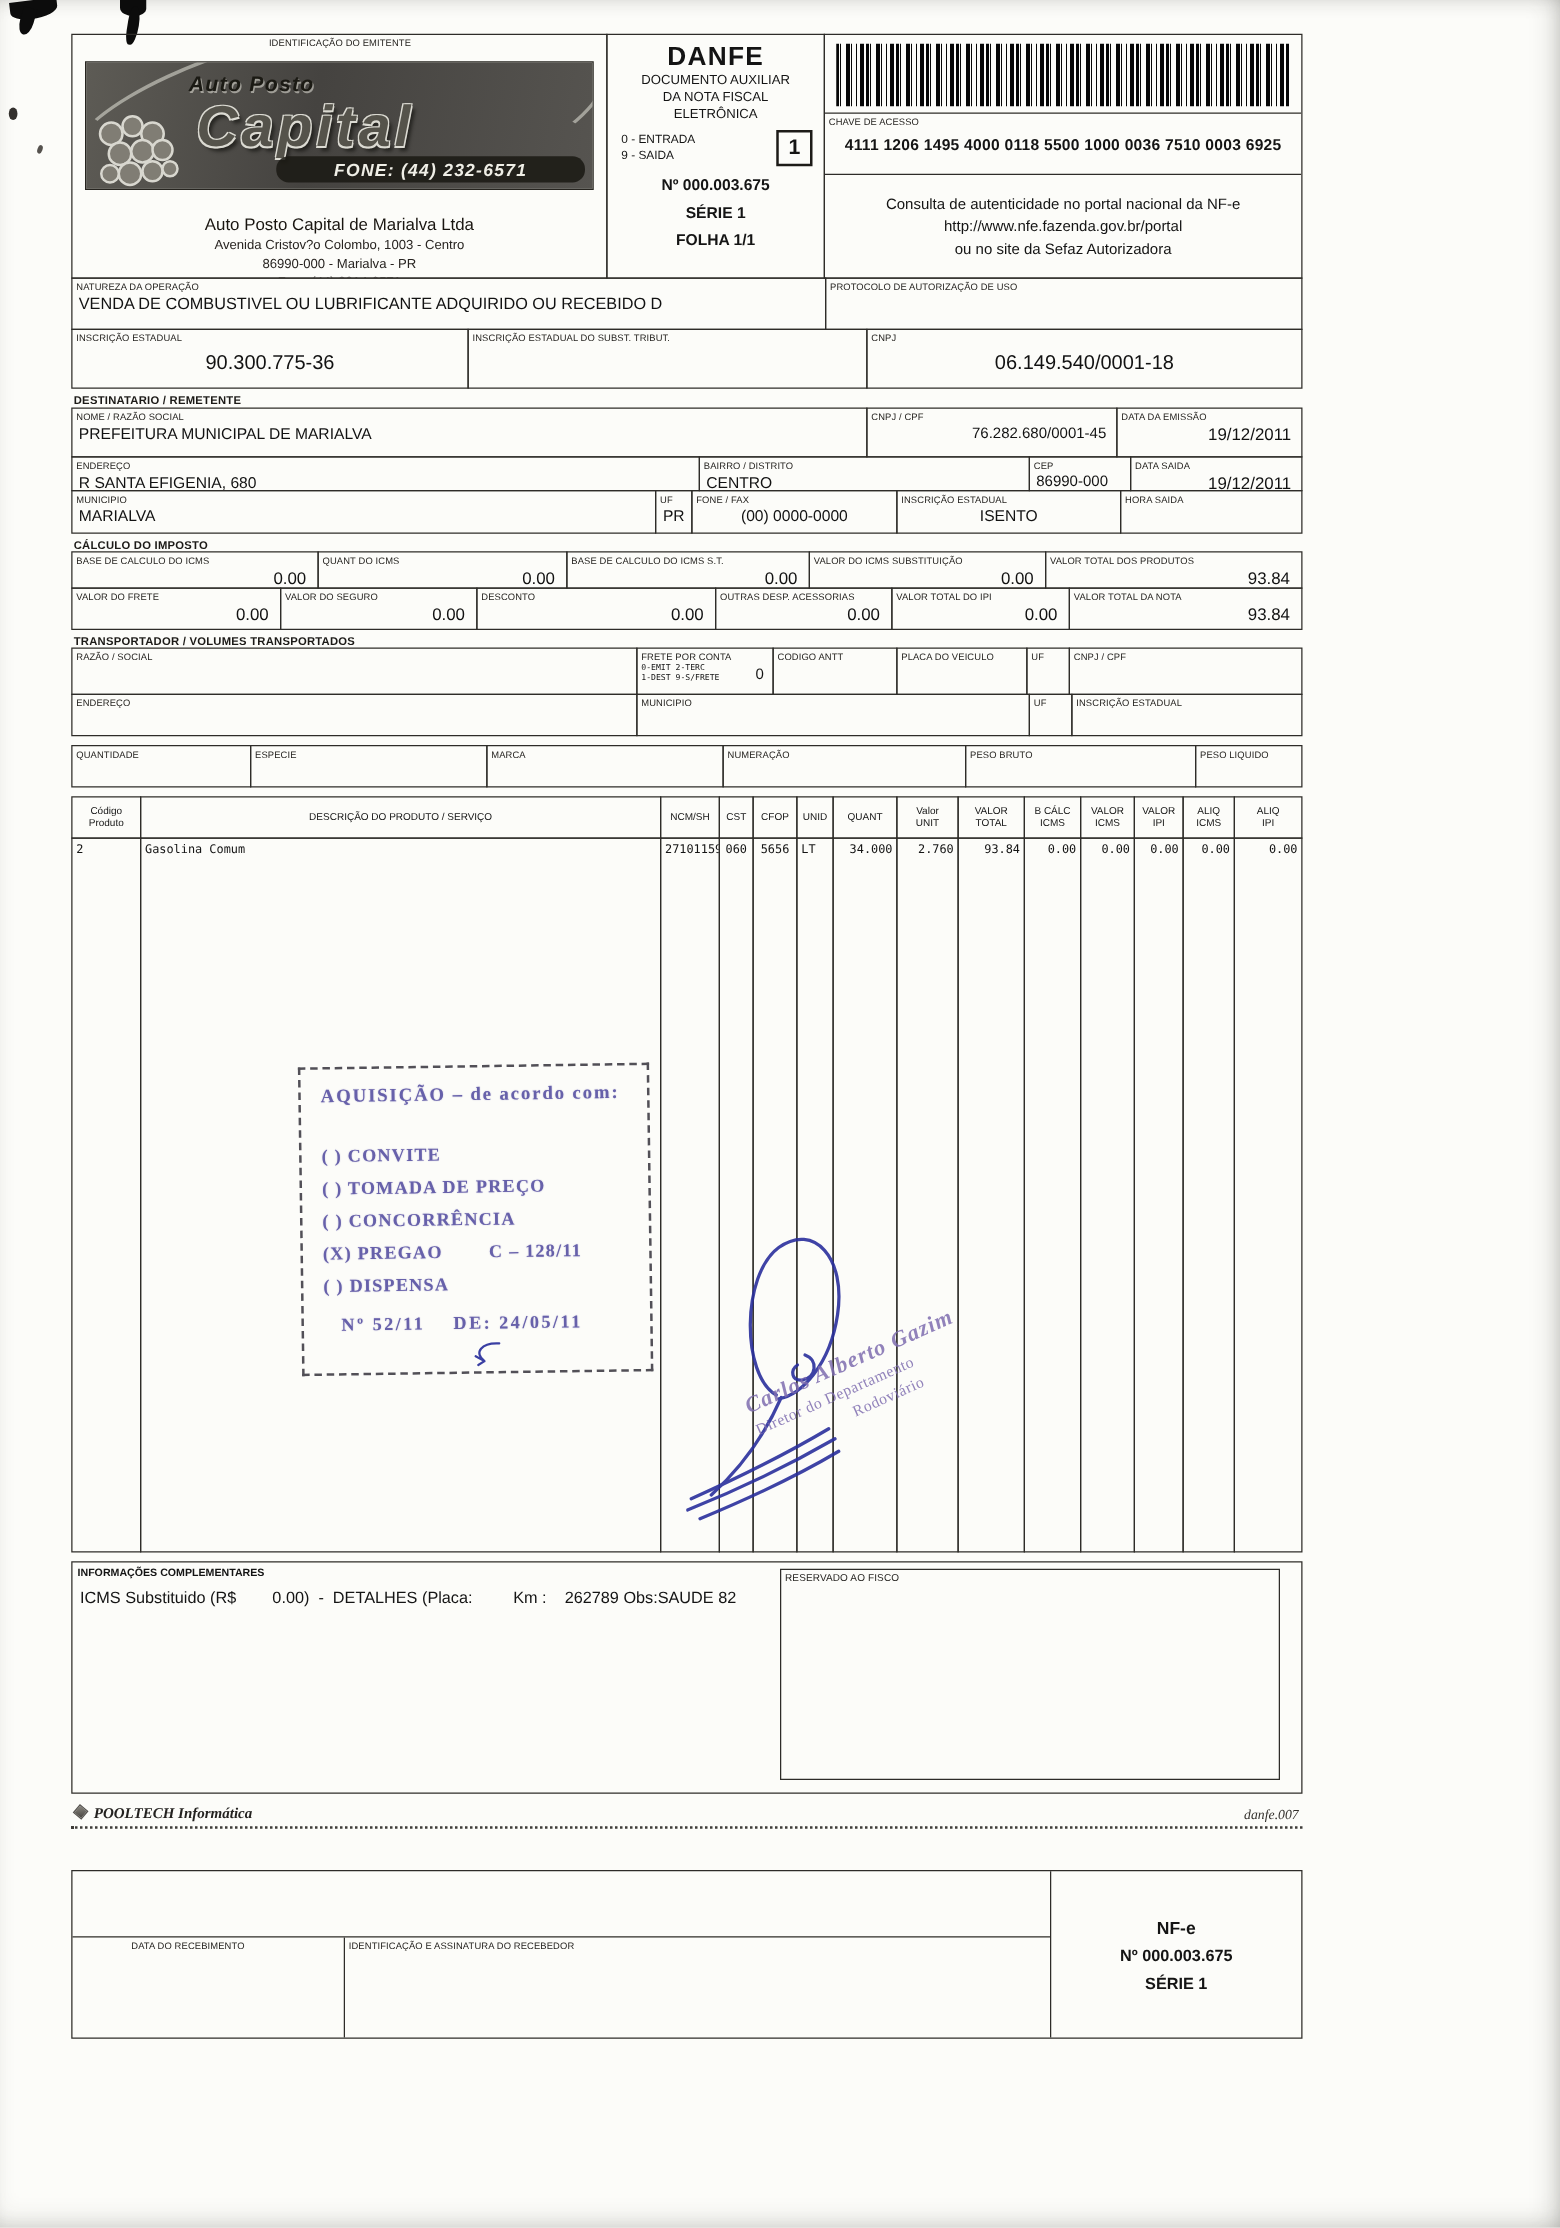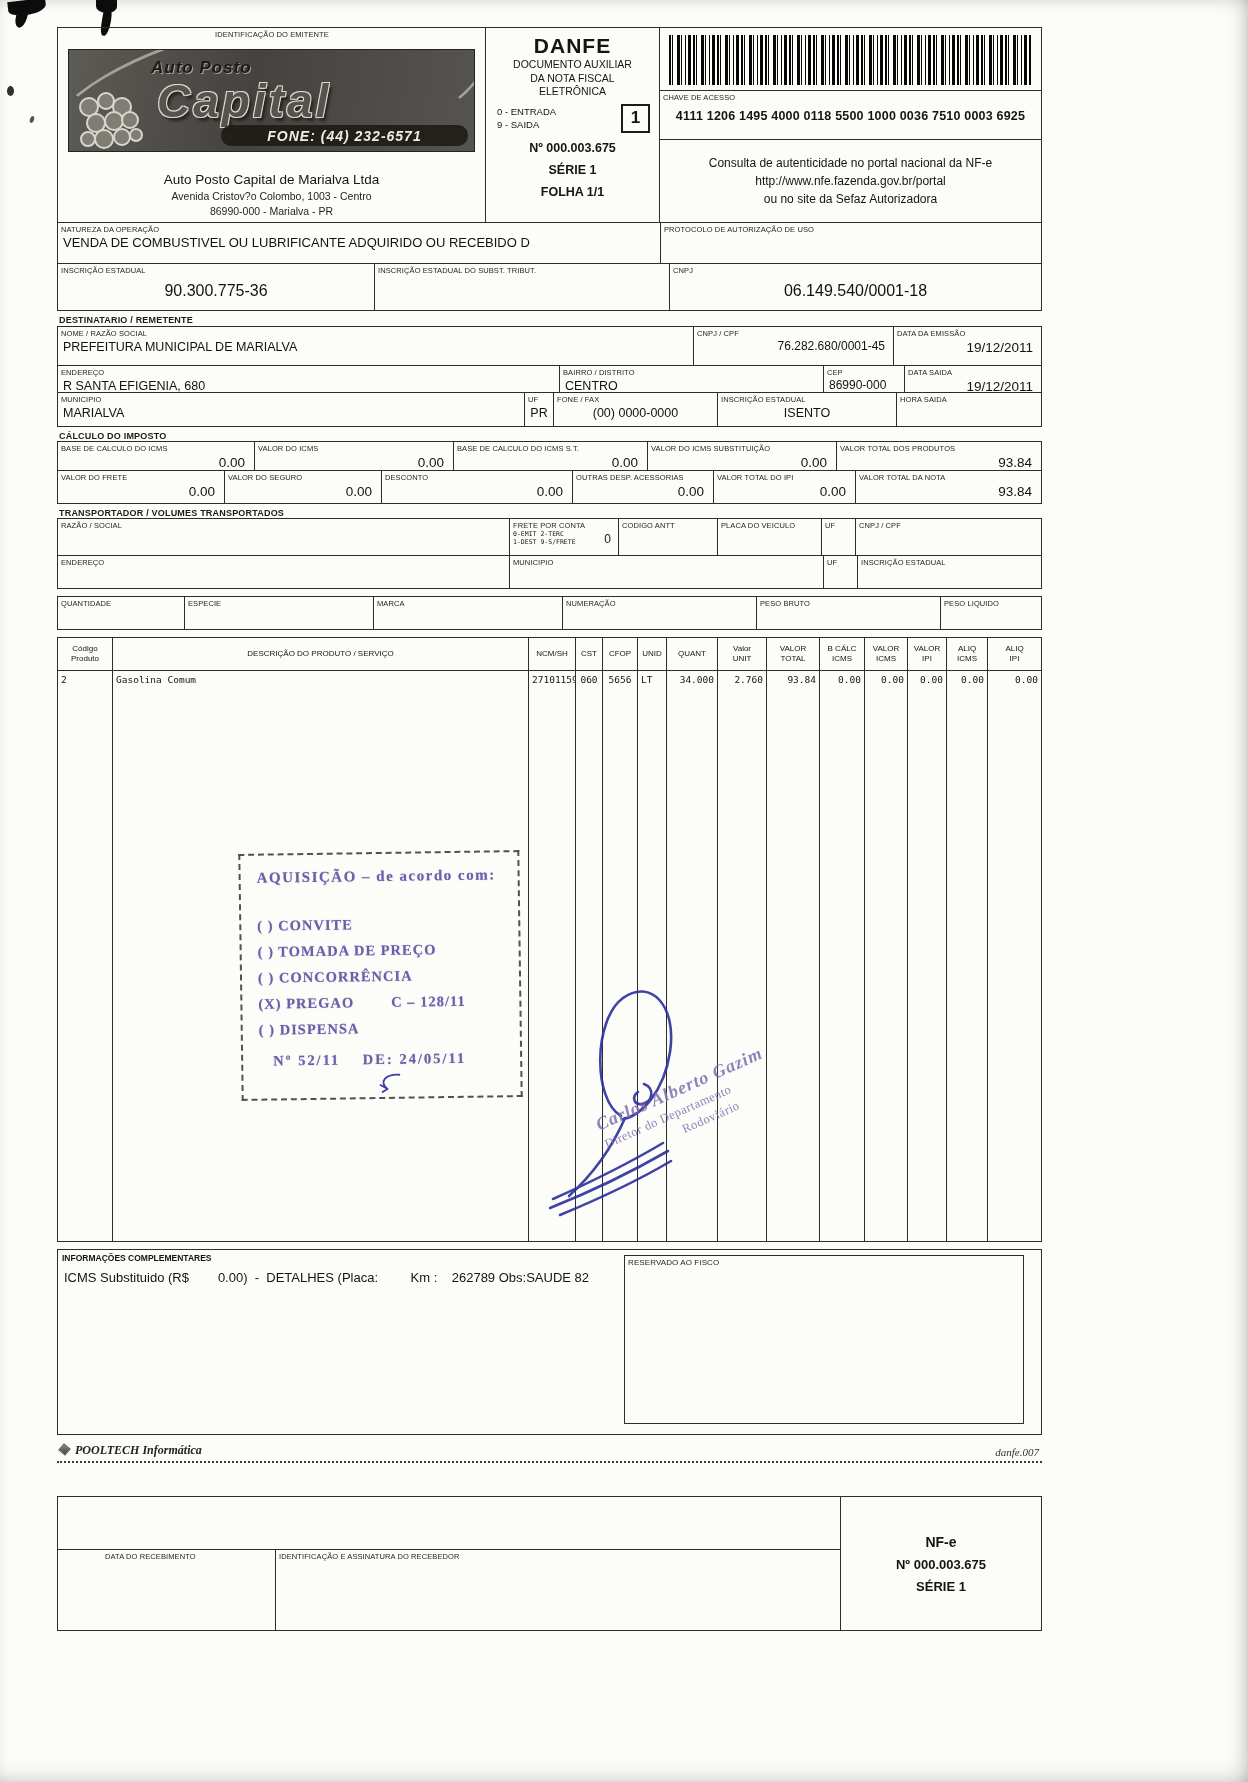--- a/index.html
+++ b/index.html
@@ -213,21 +213,21 @@
       <div class="cell fill">
         <span class="lbl">PROTOCOLO DE AUTORIZAÇÃO DE USO</span>
       </div>
     </div>
 
     <div class="row" style="height:48px">
       <div class="cell" style="width:318px">
         <span class="lbl">INSCRIÇÃO ESTADUAL</span>
         <div class="val big">90.300.775-36</div>
       </div>
-      <div class="cell" style="width:296px">
+      <div class="cell" style="width:320px">
         <span class="lbl">INSCRIÇÃO ESTADUAL DO SUBST. TRIBUT.</span>
       </div>
       <div class="cell fill">
         <span class="lbl">CNPJ</span>
         <div class="val big">06.149.540/0001-18</div>
       </div>
     </div>
 
     <div class="sec" style="height:16px">DESTINATARIO / REMETENTE</div>
     <div class="row" style="height:40px">
@@ -284,21 +284,21 @@
       </div>
     </div>
 
     <div class="sec" style="height:15px">CÁLCULO DO IMPOSTO</div>
     <div class="row" style="height:30px">
       <div class="cell" style="width:198px">
         <span class="lbl">BASE DE CALCULO DO ICMS</span>
         <div class="val num">0.00</div>
       </div>
       <div class="cell" style="width:200px">
-        <span class="lbl">VALOR DO ICMS</span>
+        <span class="lbl">QUANT DO ICMS</span>
         <div class="val num">0.00</div>
       </div>
       <div class="cell" style="width:195px">
         <span class="lbl">BASE DE CALCULO DO ICMS S.T.</span>
         <div class="val num">0.00</div>
       </div>
       <div class="cell" style="width:190px">
         <span class="lbl">VALOR DO ICMS SUBSTITUIÇÃO</span>
         <div class="val num">0.00</div>
       </div>
@@ -369,21 +369,21 @@
       </div>
       <div class="cell" style="width:35px">
         <span class="lbl">UF</span>
       </div>
       <div class="cell fill">
         <span class="lbl">INSCRIÇÃO ESTADUAL</span>
       </div>
     </div>
     <div class="gap8"></div>
     <div class="row" style="height:34px">
-      <div class="cell" style="width:128px">
+      <div class="cell" style="width:144px">
         <span class="lbl">QUANTIDADE</span>
       </div>
       <div class="cell" style="width:190px">
         <span class="lbl">ESPECIE</span>
       </div>
       <div class="cell" style="width:190px">
         <span class="lbl">MARCA</span>
       </div>
       <div class="cell" style="width:195px">
         <span class="lbl">NUMERAÇÃO</span>

